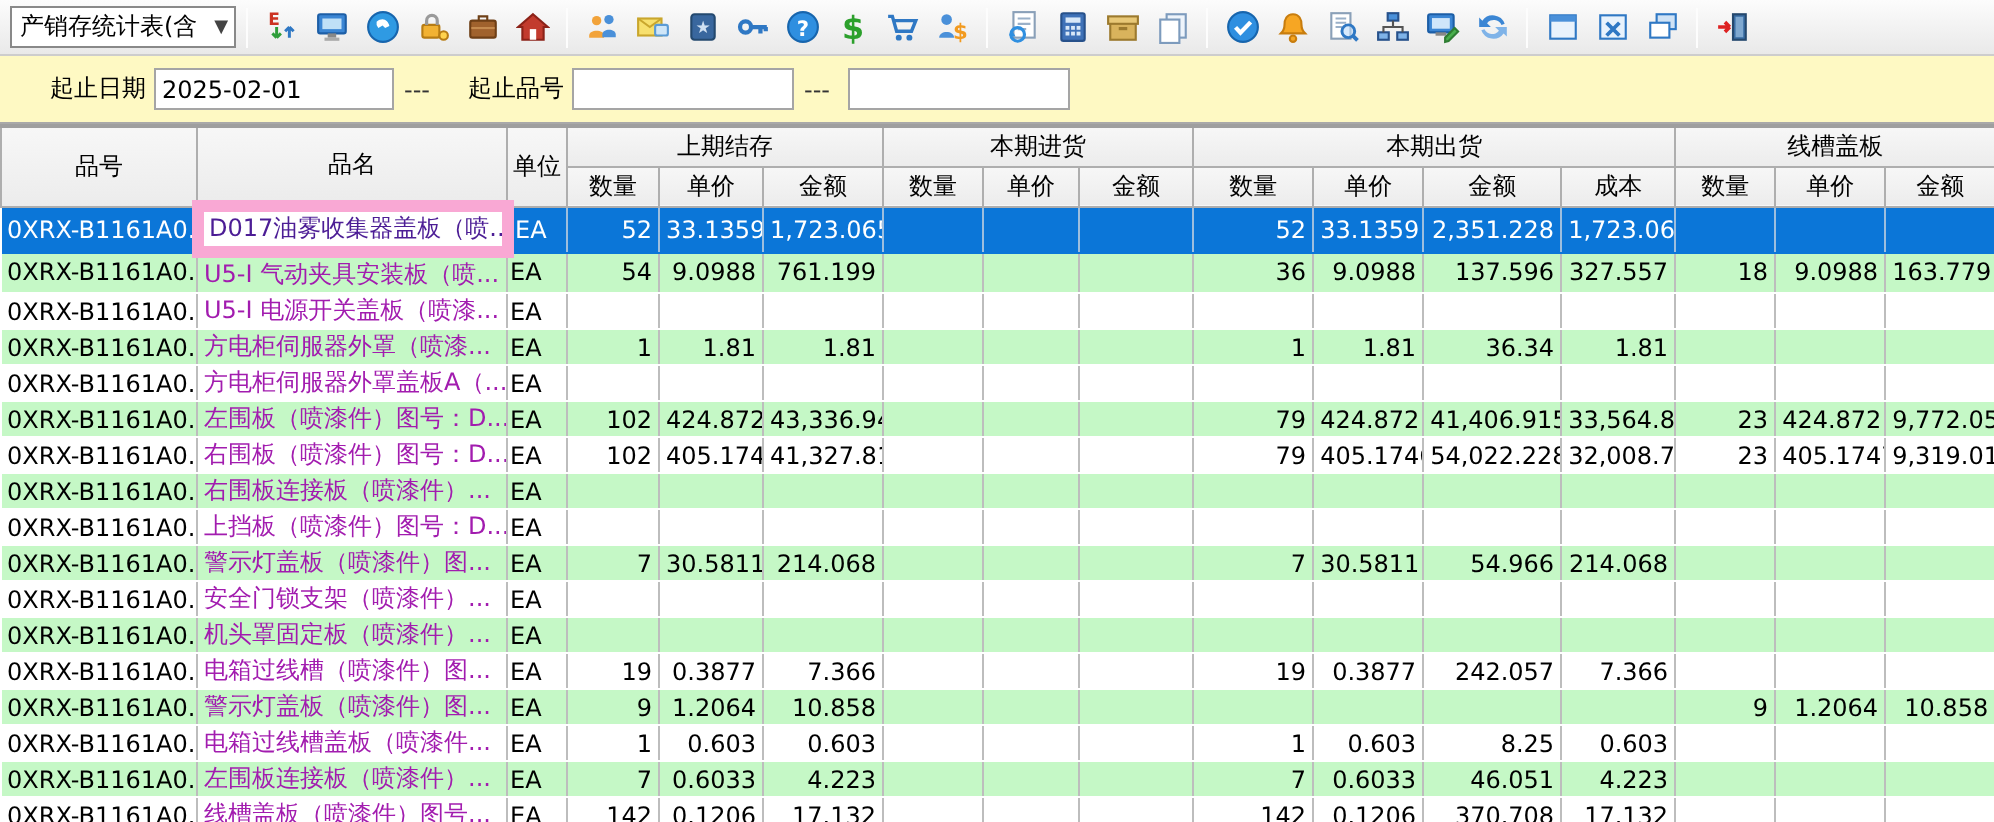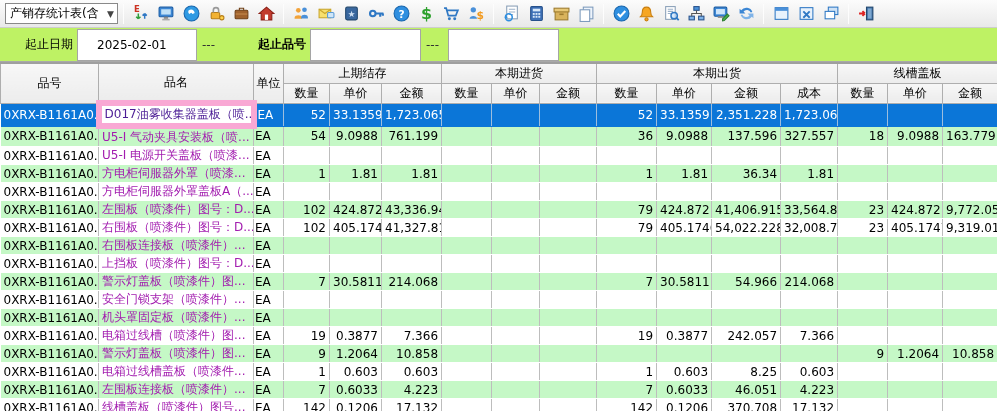--- a/index.html
+++ b/index.html
@@ -18,28 +18,28 @@
     border:1px solid #898989; display:flex; align-items:center; justify-content:space-between;
     padding:0 3px 0 4px; overflow:hidden; white-space:nowrap; cursor:default;
   }
   .dropdown .arrow { font-size:9px; color:#444; flex:0 0 auto; margin-left:2px; }
   .tb-sep { width:1px; height:20px; background:#bdbdbd; border-right:1px solid #fdfdfd; margin:0 5px; flex:0 0 auto; }
   .tb-group { display:flex; align-items:center; gap:7px; padding:0 3px; }
   .icon { width:18px; height:18px; display:flex; align-items:center; justify-content:center; }
   .icon svg { width:17px; height:17px; }
   
   .filterbar {
-    height:34px; background:#bef264; border-bottom:1px solid #a9a9a9;
+    height:34px; background:#fef9c3; border-bottom:1px solid #a9a9a9;
     display:flex; align-items:center;
   }
   .flabel { margin-left:25px; white-space:nowrap; }
-  .flabel2 { margin-left:38px;font-weight:bold; }
+  .flabel2 { margin-left:14px; }
   .finput {
-    width:120px; height:32px; border:1px solid #a5a5a5; background:#fff;
-    font-family:inherit; font-size:12px; padding:0 19px; margin-left:4px;
+    width:120px; height:21px; border:1px solid #a5a5a5; background:#fff;
+    font-family:inherit; font-size:12px; padding:0 3px; margin-left:4px;
   }
   .finput.short { width:111px; }
   .dashes { margin:0 5px; color:#333; }
   
   table { border-collapse:collapse; table-layout:fixed; width:997px; }
   thead th {
     background:linear-gradient(#f7f7f7,#ececec); border:1px solid #aeaeae;
     font-weight:normal; height:20px; padding:0 2px; overflow:hidden; white-space:nowrap;
     text-align:center; border-top:2px solid #9f9f9f;
   }

